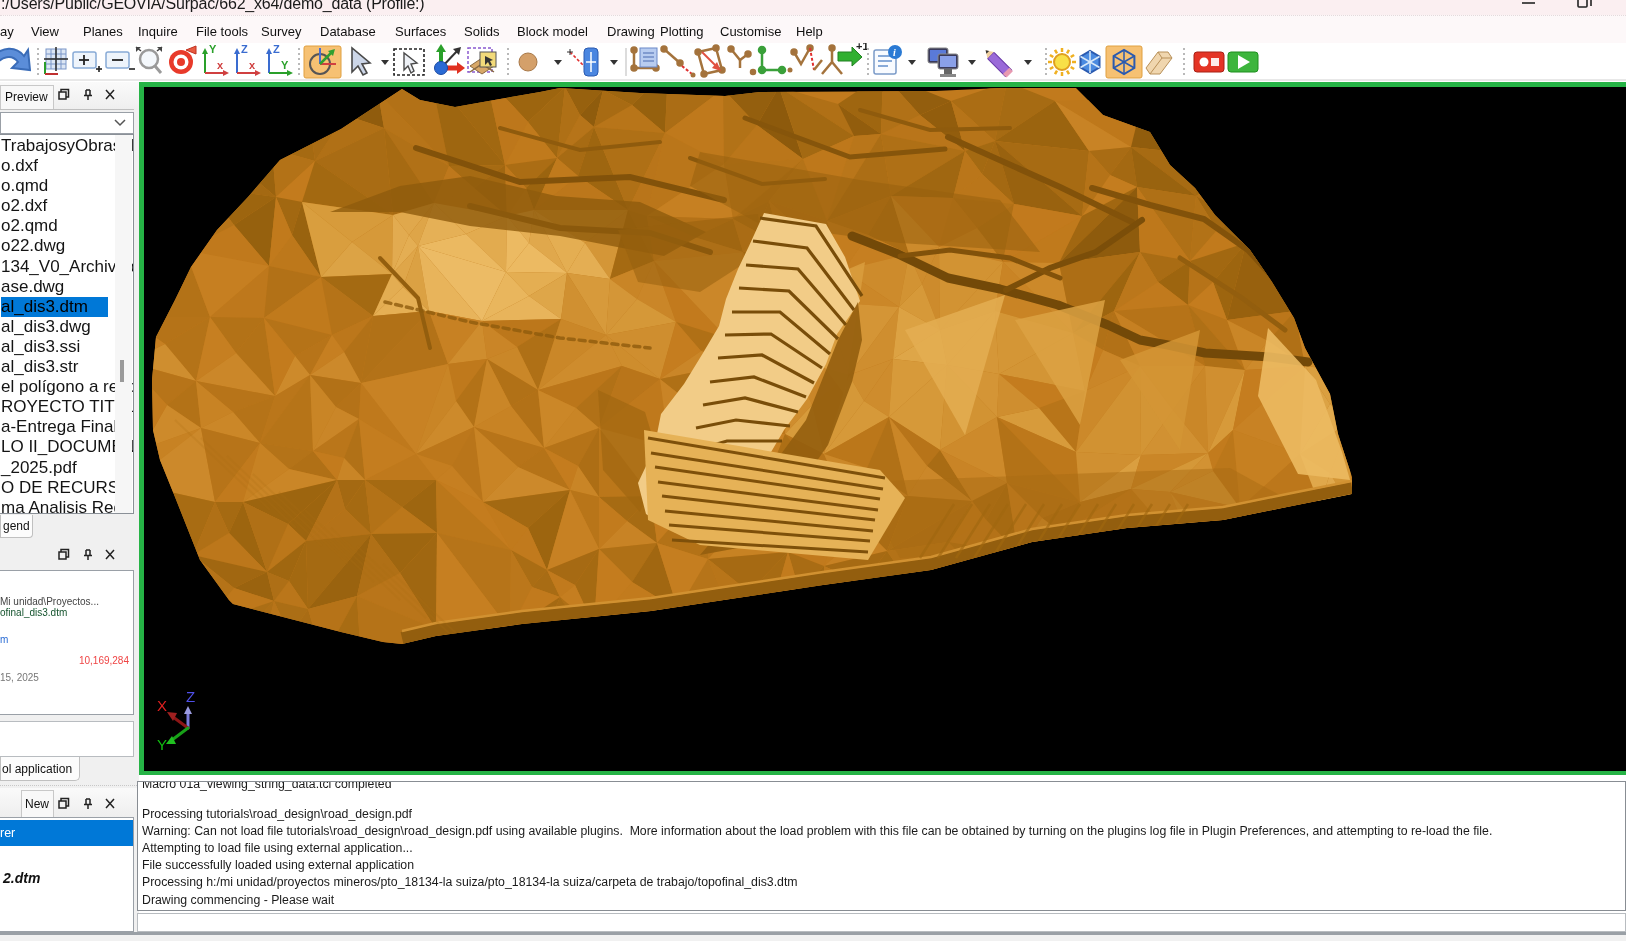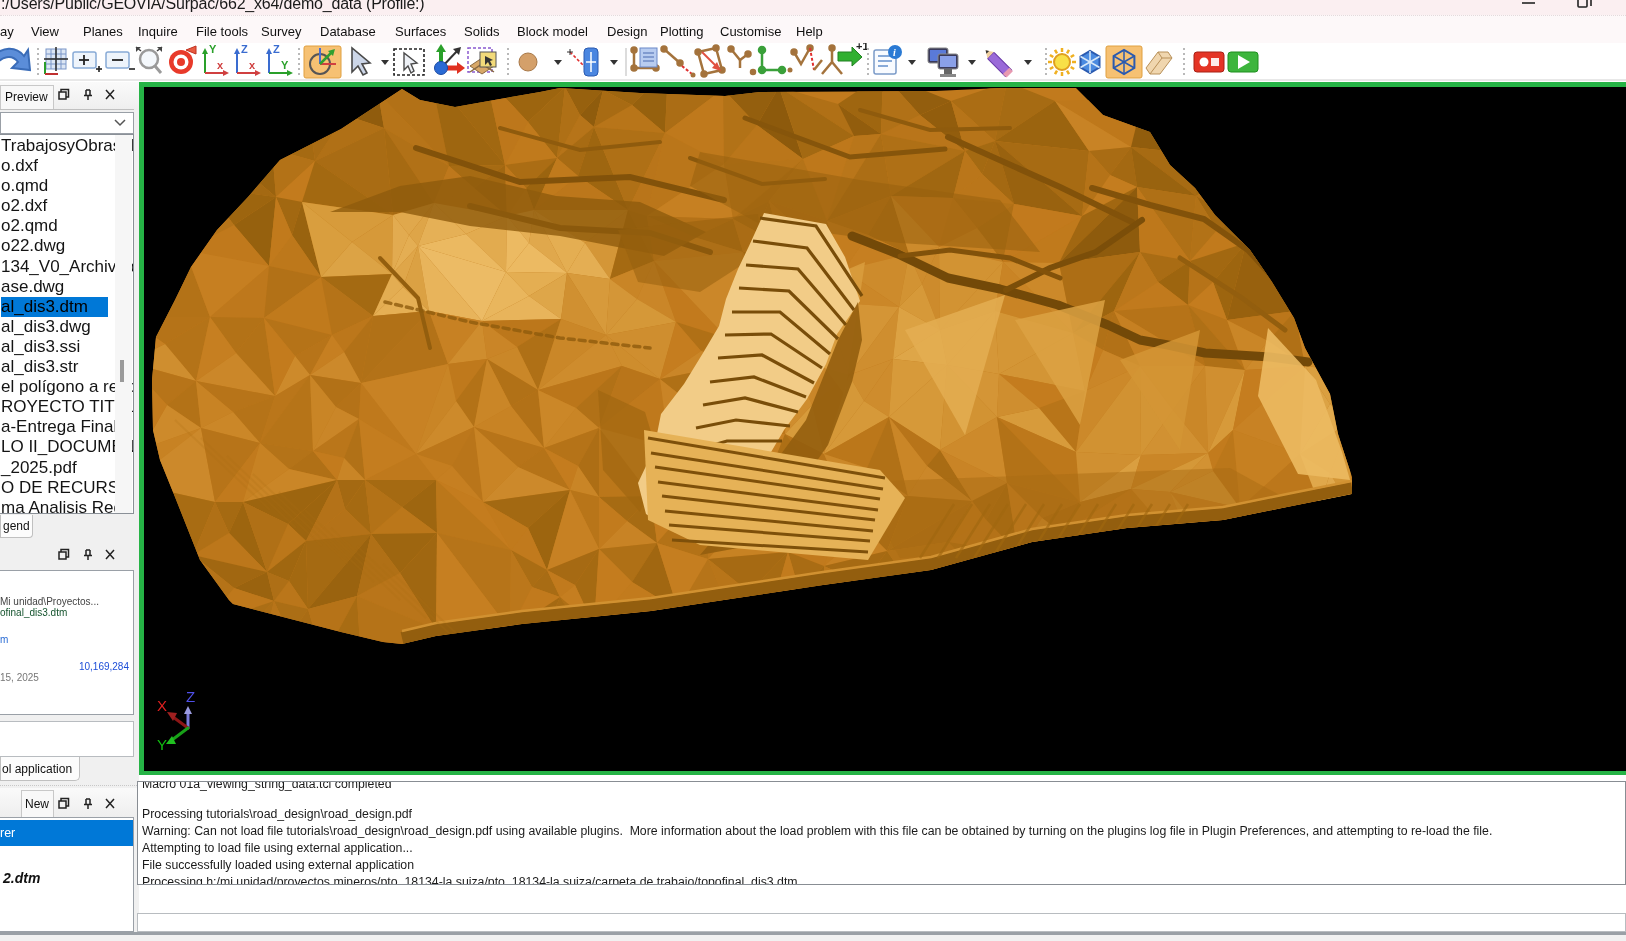--- a/index.html
+++ b/index.html
@@ -5,21 +5,21 @@
 .abs{position:absolute}
 #page{position:relative;width:1626px;height:941px;background:#fff}
 #titlebar{left:0;top:0;width:1626px;height:15px;background:#fbeff1}
 #title{left:1px;top:-5px;font-size:16px;color:#1a1a1a;white-space:nowrap;letter-spacing:-0.2px}
 #menubar{left:0;top:15px;width:1626px;height:28px;background:#fdf8f9;border-top:1px dotted #e3dadc;display:flex;align-items:center;font-size:13px;color:#111}
 #menubar span{display:inline-block}
 #toolbar{left:0;top:43px;width:1626px;height:39px;background:#fff}
 #lpanel{left:0;top:82px;width:139px;height:859px;background:#f0f0f0}
 .tabtxt{font-size:12px;color:#111}
 #viewport{left:139px;top:82px;width:1487px;height:693px;background:#000;border-left:5px solid #26b346;border-top:5px solid #26b346;border-bottom:4px solid #26b346}
-#msgbox{left:137px;top:781px;width:1489px;height:104px;background:#fff;border:1px solid #888d93;overflow:hidden}
+#msgbox{left:137px;top:781px;width:1489px;height:130px;background:#fff;border:1px solid #888d93;overflow:hidden}
 #msgbox pre{font-family:"Liberation Sans",sans-serif;font-size:12.3px;line-height:17.1px;color:#1b1b1b;margin:0}
 #inputbox{left:137px;top:913px;width:1489px;height:19px;background:#fff;border:1px solid #b8bcc0}
 #botline{left:0;top:932px;width:1626px;height:3px;background:#9aa0a6}
 #botstrip{left:0;top:935px;width:1626px;height:6px;background:#f1f1f1}
 .filelist{font-size:17px;color:#141414;line-height:20.1px;white-space:nowrap}
 .sel{background:#0078d7;color:#000000;padding:0 20px 1px 0}
 </style></head>
 <body>
 <div id="page">
 <div class="abs" id="titlebar">
@@ -36,21 +36,21 @@
       <span class="abs" style="left:0px;top:8px">ay</span>
       <span class="abs" style="left:31px;top:8px">View</span>
       <span class="abs" style="left:83px;top:8px">Planes</span>
       <span class="abs" style="left:138px;top:8px">Inquire</span>
       <span class="abs" style="left:196px;top:8px">File tools</span>
       <span class="abs" style="left:261px;top:8px">Survey</span>
       <span class="abs" style="left:320px;top:8px">Database</span>
       <span class="abs" style="left:395px;top:8px">Surfaces</span>
       <span class="abs" style="left:464px;top:8px">Solids</span>
       <span class="abs" style="left:517px;top:8px">Block model</span>
-      <span class="abs" style="left:607px;top:8px">Design</span>
+      <span class="abs" style="left:607px;top:8px">Drawing</span>
       <span class="abs" style="left:660px;top:8px">Plotting</span>
       <span class="abs" style="left:720px;top:8px">Customise</span>
       <span class="abs" style="left:796px;top:8px">Help</span>
     </div>
 <div class="abs" id="toolbar"><svg width="1626" height="39" viewBox="0 43 1626 39">
         <path d="M-8,58 C2,46 16,46 24,56 L28,50 L30,70 L12,68 L18,62 C12,54 2,56 -6,66 Z" fill="#5b8dd9" stroke="#3a6cb8" stroke-width="2"></path>
         <line x1="38" y1="48" x2="38" y2="76" stroke="#b9b9b9" stroke-width="2" stroke-dasharray="2,3"></line>
         <g>
           <rect x="46" y="49" width="20" height="20" fill="#dce6f4" stroke="#7a96c8"></rect>
           <line x1="51" y1="49" x2="51" y2="69" stroke="#7a96c8"></line>
@@ -317,21 +317,21 @@
 <path d="M3,4 L3,11 L10,11 L10,4 Z"></path>
           <path d="M5,4 L5,1.5 L12.5,1.5 L12.5,9 L10,9"></path>
 <path d="M30,2 L34,2 M30,2 L30,7 M34,2 L34,7 M28,7.5 L36,7.5 M32,7.5 L32,12"></path>
 <path d="M50,2 L58,11 M58,2 L50,11"></path>
 </g>
       </svg>
   <div class="abs" style="left:0;top:488px;width:134px;height:145px;background:#fff;border:1px solid #9aa0a7;border-left:none;font-size:10px;color:#333">
     <div class="abs" style="left:0;top:25px;color:#444">Mi unidad\Proyectos...</div>
     <div class="abs" style="left:0;top:36px;color:#14532d">ofinal_dis3.dtm</div>
     <div class="abs" style="left:0;top:63px;color:#2a6cd4">m</div>
-    <div class="abs" style="right:4px;top:90px;color:#1d4ed8">10,169,284</div>
+    <div class="abs" style="right:4px;top:84px;color:#ef4444">10,169,284</div>
     <div class="abs" style="left:0;top:101px;color:#777">15, 2025</div>
   </div>
   <div class="abs" style="left:0;top:639px;width:134px;height:36px;background:#fff;border:1px solid #b8bcc0;border-left:none"></div>
   <div class="abs tabtxt" style="left:0;top:675px;width:80px;height:24px;background:#fcfcfc;border:1px solid #c0c0c0;border-top:none;border-radius:0 0 5px 0;padding:5px 0 0 1px">ol application</div>
 
   <div class="abs" style="left:0;top:703px;width:139px;height:3px;border-top:1px dotted #c8c8c8"></div>
   <div class="abs" style="left:0;top:706px;width:139px;height:29px;background:linear-gradient(#fafafa,#eee)"></div>
   <div class="abs" style="left:21px;top:708px;width:33px;height:27px;background:#f8f8f8;border:1px solid #c8c8c8;border-bottom:none"></div>
   <div class="abs tabtxt" style="left:25px;top:715px">New</div>
   <svg class="abs" style="left:56px;top:715px" width="62" height="14" viewBox="0 0 62 14">

